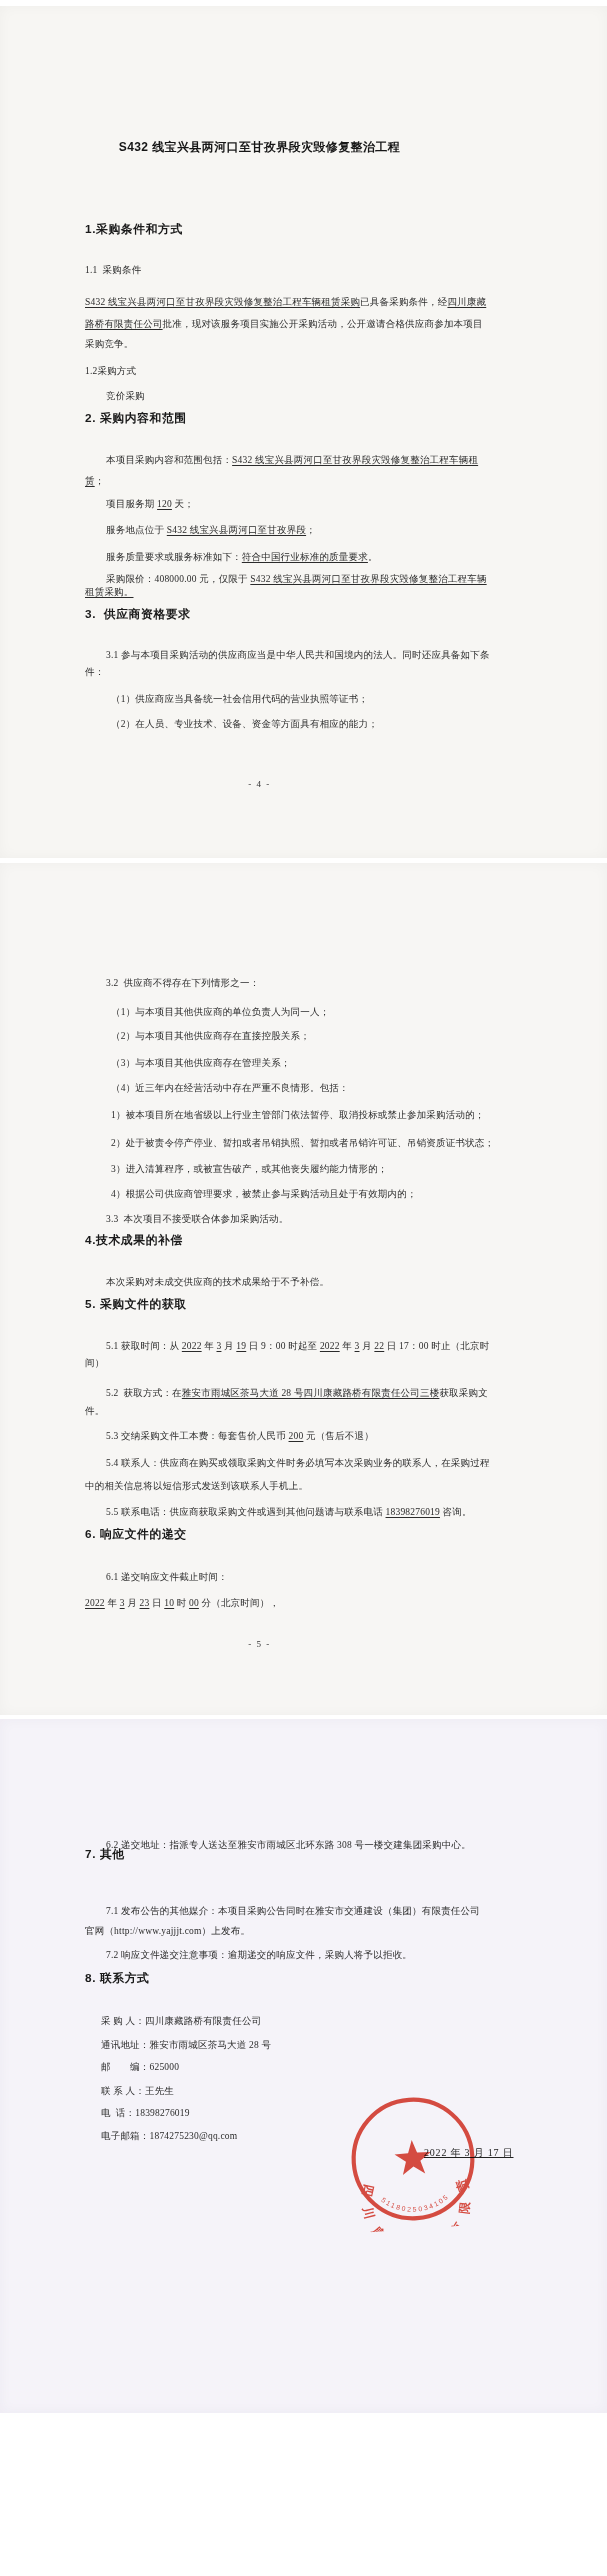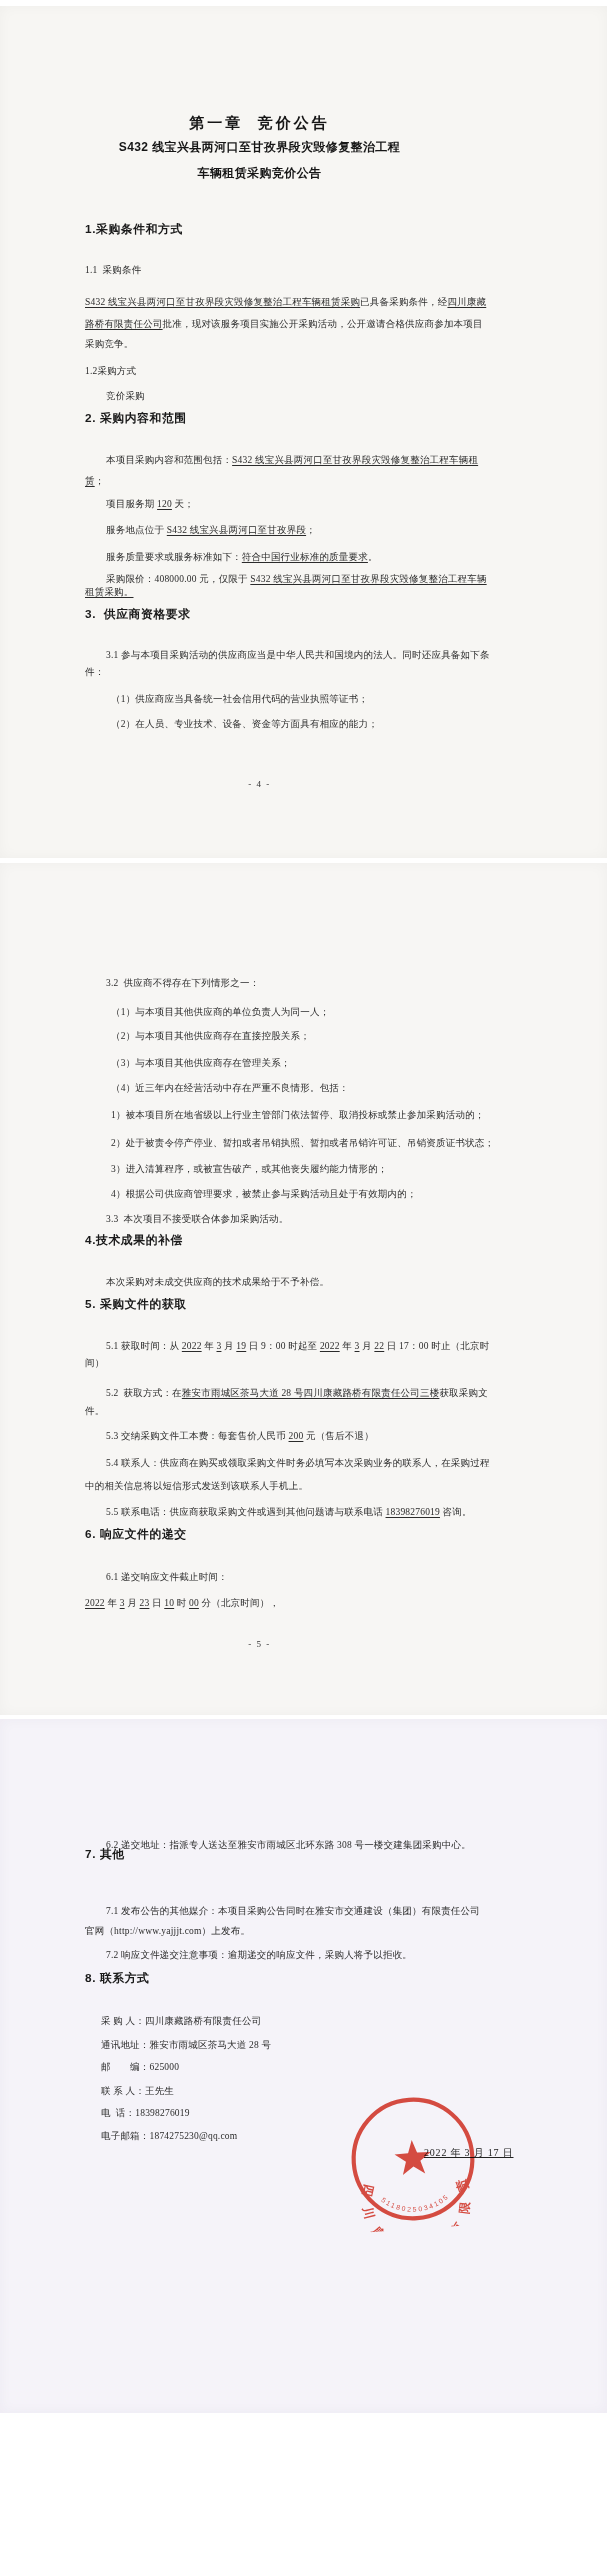--- a/index.html
+++ b/index.html
@@ -93,23 +93,21 @@
     opacity:0.88;
     transform:rotate(-4deg);
   }
 </style>
 </head>
 <body>
 
 <div class="topgap"></div>
 
 <div class="page pg-a" style="height:852px">
-  <div class="tl t-chap" style="top:108px">第一章  竞价公告</div>
   <div class="tl t-sub" style="top:133px">S432 线宝兴县两河口至甘孜界段灾毁修复整治工程</div>
-  <div class="tl t-sub" style="top:159px">车辆租赁采购竞价公告</div>
 
   <div class="h" style="top:216px">1.采购条件和方式</div>
   <div class="line l0" style="top:259px">1.1  采购条件</div>
 
   <div class="line l0" style="top:291px"><span class="u">S432 线宝兴县两河口至甘孜界段灾毁修复整治工程车辆租赁采购</span><span>已具备采购条件，经</span><span class="u">四川康藏</span></div>
   <div class="line l0" style="top:313px"><span class="u">路桥有限责任公司</span><span>批准，现对该服务项目实施公开采购活动，公开邀请合格供应商参加本项目</span></div>
   <div class="line l0" style="top:333px"><span>采购竞争。</span></div>
 
   <div class="line l0" style="top:360px">1.2采购方式</div>
   <div class="line l1" style="top:385px">竞价采购</div>

